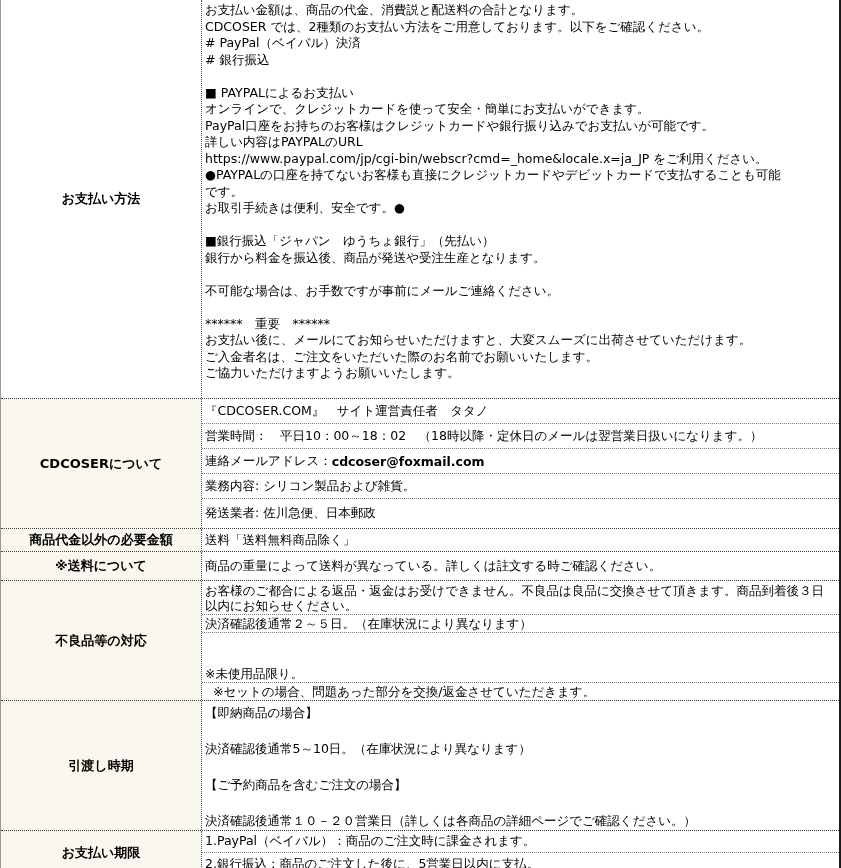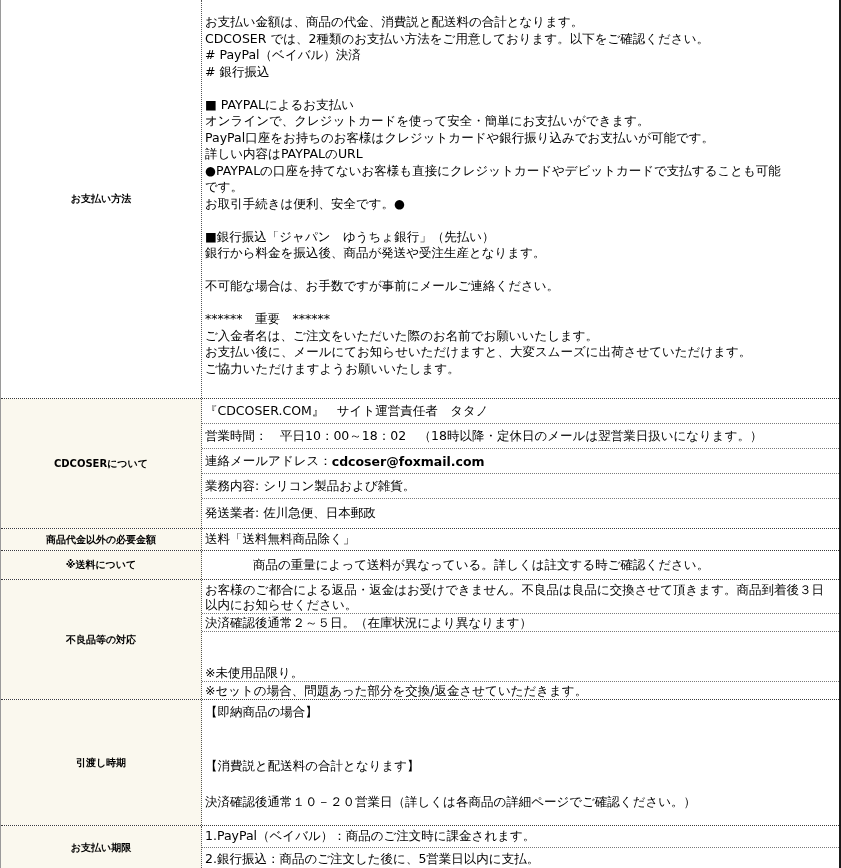--- a/index.html
+++ b/index.html
@@ -22,50 +22,50 @@
   .row { display: flex; width: 100%; }
   .row + .row { border-top: 1px dotted #3a3a3a; }
   .label-cell {
     flex: 0 0 201px;
     border-right: 1px dotted #555555;
     background: #faf8ee;
     display: flex;
     align-items: center;
     justify-content: center;
     font-weight: bold;
-    font-size: 10px;
+    font-size: 13px;
     text-align: center;
     padding: 2px;
   }
   .row-payment .label-cell { background: #ffffff; }
   .content { flex: 1; display: flex; flex-direction: column; min-width: 0; }
   .content .subrow {
     display: flex;
     align-items: center;
     padding: 1px 5px 1px 3px;
     flex: 1;
   }
   .content .subrow:not(:last-child) { border-bottom: 1px dotted #7a7a7a; }
-  .pm-lines { padding: 14px 5px 0 3px; }
+  .pm-lines { padding: 2px 5px 0 3px; }
   .pm-line { min-height: 16.5px; line-height: 16.5px; white-space: pre-wrap; }
   .dl-lines { padding: 3px 5px 0 3px; }
   .dl-line { min-height: 18px; line-height: 18px; white-space: pre-wrap; }
 
   .row-payment        { min-height: 398px; }
   .row-about          { min-height: 129px; }
   .row-about .subrow  { min-height: 25px; }
   .row-about .subrow:last-child { min-height: 29px; }
   .row-extra          { min-height: 22px; }
-  .row-shipnote       { min-height: 29px; gap: 48px; }
+  .row-shipnote       { min-height: 29px; }
   .row-defective      { min-height: 82px; }
   .row-defective .subrow { line-height: 15px; }
   .row-defective .subrow:nth-child(1) { min-height: 34px; align-items: flex-end; }
   .row-defective .subrow:nth-child(2) { min-height: 17px; align-items: flex-end; }
   .row-defective .subrow:nth-child(3) { min-height: 15px; margin-top: 32px; }
-  .row-defective .subrow:nth-child(4) { min-height: 16px; }
+  .row-defective .subrow:nth-child(4) { min-height: 16px; margin-left: 8px; }
   .row-delivery       { min-height: 126px; }
   .row-deadline       { min-height: 44px; }
   .row-deadline .subrow { min-height: 22px; }
   .row-return-deadline { min-height: 18px; }
   .row-return-ship    { min-height: 17px; }
 
   .email-bold { font-weight: bold; }
 </style>
 </head>
 <body>
@@ -78,32 +78,33 @@
       <div class="pm-lines">
         <div class="pm-line">お支払い金額は、商品の代金、消費説と配送料の合計となります。</div>
         <div class="pm-line">CDCOSER では、2種類のお支払い方法をご用意しております。以下をご確認ください。</div>
         <div class="pm-line"># PayPal（ベイバル）決済</div>
         <div class="pm-line"># 銀行振込</div>
         <div class="pm-line"></div>
         <div class="pm-line">■ PAYPALによるお支払い</div>
         <div class="pm-line">オンラインで、クレジットカードを使って安全・簡単にお支払いができます。</div>
         <div class="pm-line">PayPal口座をお持ちのお客様はクレジットカードや銀行振り込みでお支払いが可能です。</div>
         <div class="pm-line">詳しい内容はPAYPALのURL</div>
+        <div class="pm-line">https://www.paypal.com/jp/cgi-bin/webscr?cmd=_home&amp;locale.x=ja_JP をご利用ください。</div>
         <div class="pm-line">●PAYPALの口座を持てないお客様も直接にクレジットカードやデビットカードで支払することも可能</div>
         <div class="pm-line">です。</div>
         <div class="pm-line">お取引手続きは便利、安全です。●</div>
         <div class="pm-line"></div>
         <div class="pm-line">■銀行振込「ジャパン　ゆうちょ銀行」（先払い）</div>
         <div class="pm-line">銀行から料金を振込後、商品が発送や受注生産となります。</div>
         <div class="pm-line"></div>
         <div class="pm-line">不可能な場合は、お手数ですが事前にメールご連絡ください。</div>
         <div class="pm-line"></div>
         <div class="pm-line">******　重要　******</div>
+        <div class="pm-line">お支払い後に、メールにてお知らせいただけますと、大変スムーズに出荷させていただけます。</div>
         <div class="pm-line">ご入金者名は、ご注文をいただいた際のお名前でお願いいたします。</div>
-        <div class="pm-line">お支払い後に、メールにてお知らせいただけますと、大変スムーズに出荷させていただけます。</div>
         <div class="pm-line">ご協力いただけますようお願いいたします。</div>
       </div>
     </div>
   </div>
 
   <div class="row row-about">
     <div class="label-cell">CDCOSERについて</div>
     <div class="content">
       <div class="subrow">
         <span>『CDCOSER.COM』　サイト運営責任者　タタノ</span>
@@ -159,22 +160,23 @@
       </div>
     </div>
   </div>
 
   <div class="row row-delivery">
     <div class="label-cell">引渡し時期</div>
     <div class="content">
       <div class="dl-lines">
         <div class="dl-line">【即納商品の場合】</div>
         <div class="dl-line"></div>
+        <div class="dl-line">決済確認後通常5～10日。（在庫状況により異なります）</div>
         <div class="dl-line"></div>
-        <div class="dl-line">【消費説と配送料の合計となります】</div>
+        <div class="dl-line">【ご予約商品を含むご注文の場合】</div>
         <div class="dl-line"></div>
         <div class="dl-line">決済確認後通常１０－２０営業日（詳しくは各商品の詳細ページでご確認ください。）</div>
       </div>
     </div>
   </div>
 
   <div class="row row-deadline">
     <div class="label-cell">お支払い期限</div>
     <div class="content">
       <div class="subrow">

